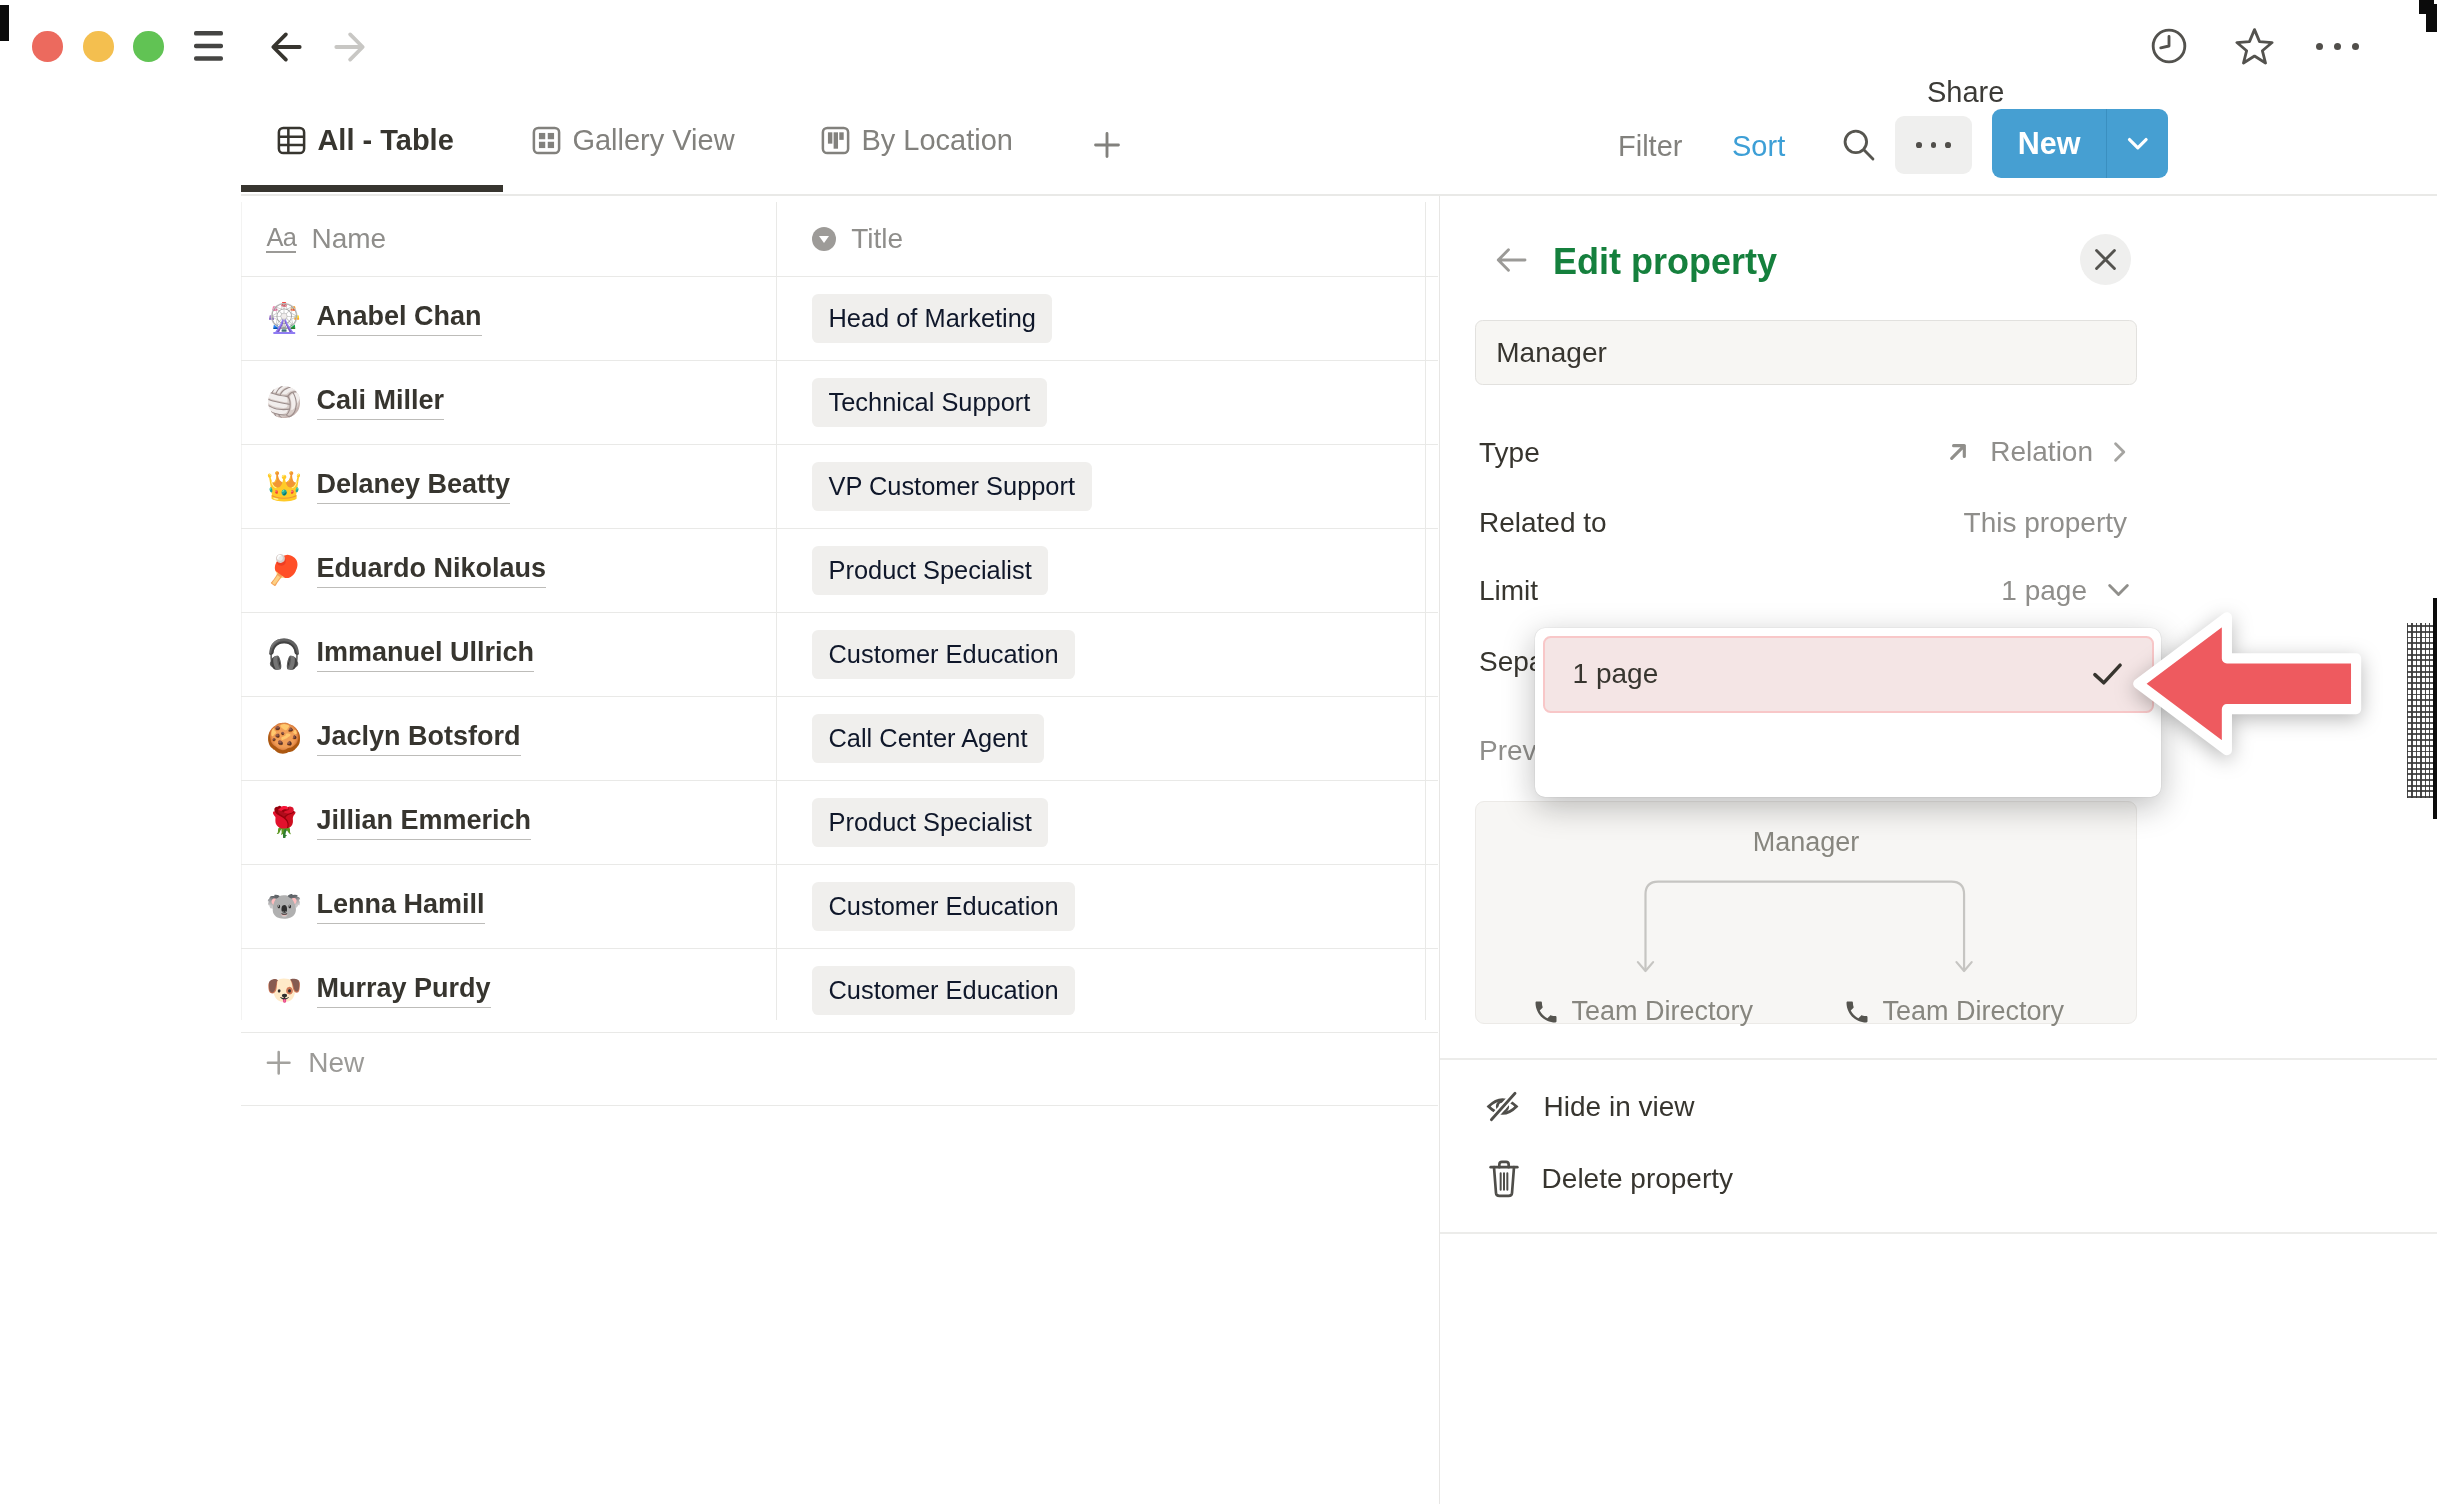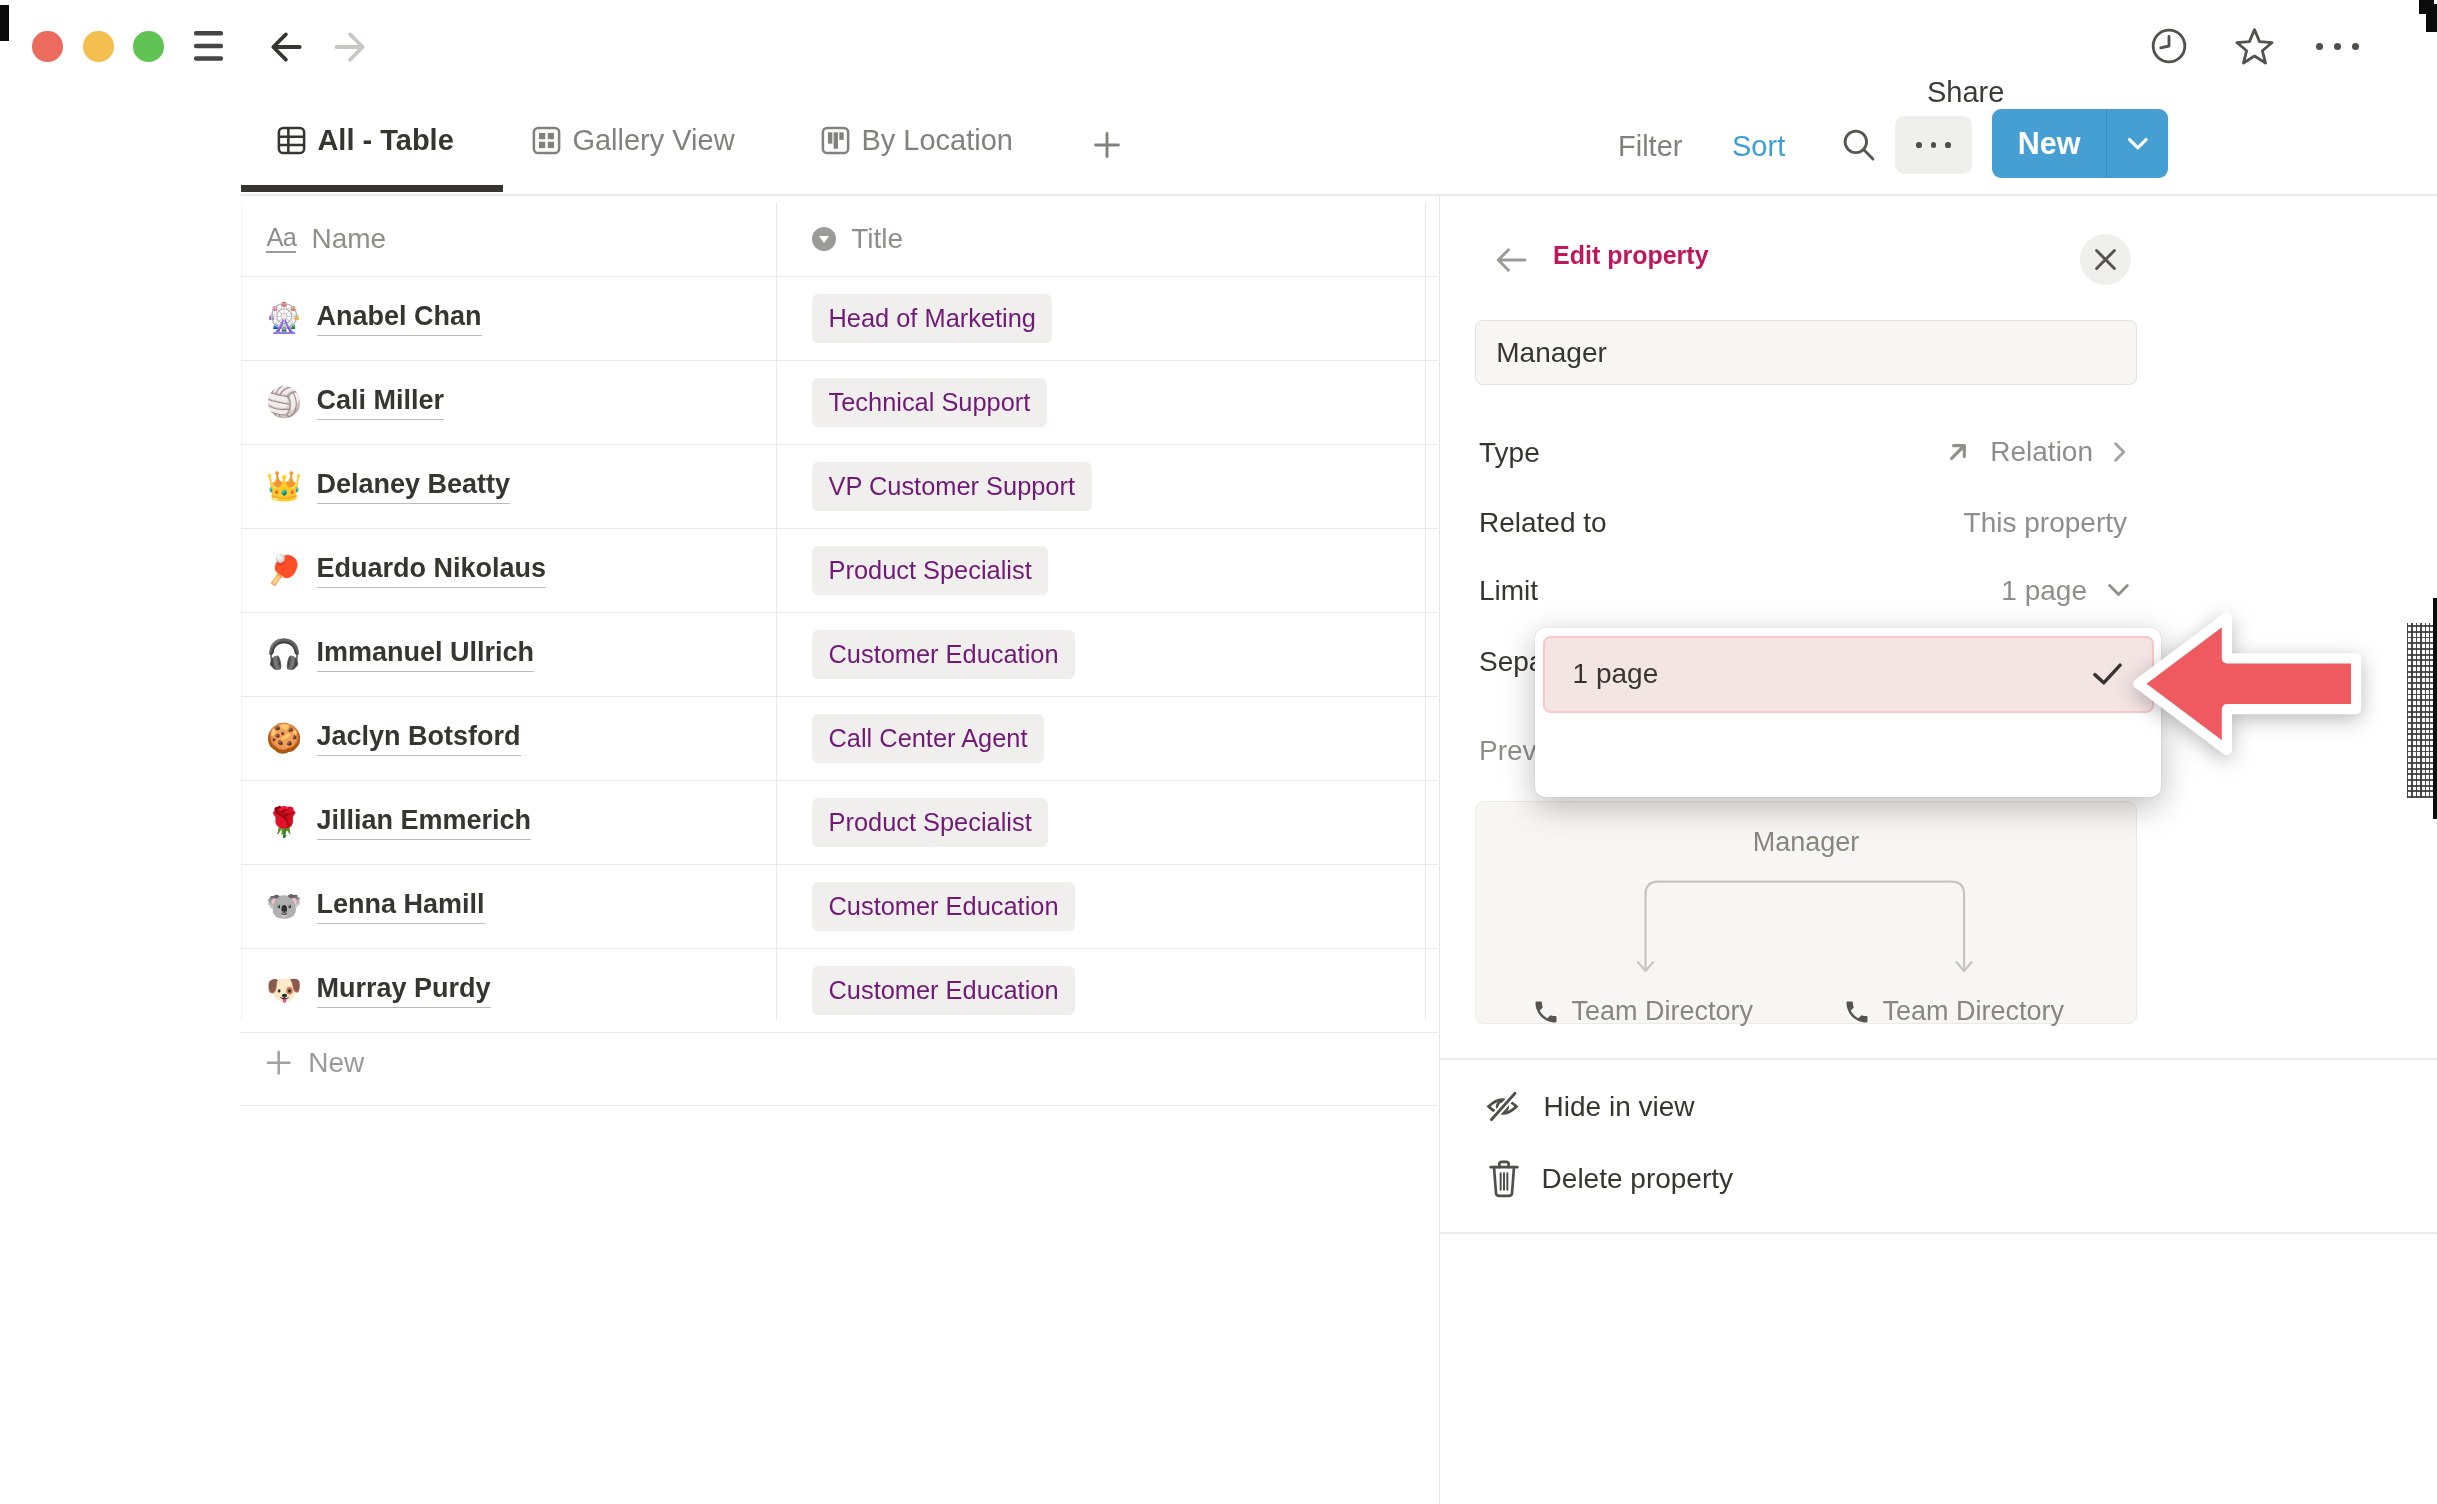--- a/index.html
+++ b/index.html
@@ -35,28 +35,28 @@
          color:#8f8e8b;font-size:28px;display:flex;align-items:center;}
   .aa-glyph{font-size:25.4px;letter-spacing:-0.6px;border-bottom:2.5px solid #9b9a97;padding-bottom:1.3px;line-height:1;}
   .select-icon{width:24px;height:24px;border-radius:50%;background:#9d9b98;display:flex;align-items:center;justify-content:center;}
   .select-icon .tri{width:0;height:0;border-left:5.7px solid transparent;border-right:5.7px solid transparent;border-top:7.6px solid #ffffff;}
   #rows{position:absolute;left:241px;top:277px;width:1197px;}
   .trow{position:relative;height:83px;border-bottom:1.3px solid #e9e9e7;display:flex;align-items:center;}
   .cell-name{width:536px;display:flex;align-items:center;padding-left:25.4px;box-sizing:border-box;gap:14px;}
   .emoji{font-size:29px;line-height:1;}
   .pname{font-size:27px;font-weight:700;color:#37352f;border-bottom:1.9px solid #bdbcb9;padding-bottom:3.8px;line-height:1.15;}
   .cell-title{flex:1;display:flex;align-items:center;padding-left:35px;}
-  .pill{background:#f0efed;border-radius:6.3px;padding:10.2px 16.5px;font-size:25.4px;color:#701a75;line-height:1.1;}
+  .pill{background:#f0efed;border-radius:6.3px;padding:10.2px 16.5px;font-size:25.4px;color:#0f172a;line-height:1.1;}
   .vline{position:absolute;background:#e9e9e7;width:1.3px;}
   .newrow{position:absolute;left:241px;top:1020px;width:1197px;height:86px;border-bottom:1.3px solid #e9e9e7;
           display:flex;align-items:center;gap:16.5px;padding-left:25.4px;box-sizing:border-box;color:#9b9a97;font-size:28px;}
 
   
   .panel-border{position:absolute;left:1439px;top:196px;width:1.3px;height:1309px;background:#e7e6e4;}
-  .panel-title{position:absolute;left:1553px;top:241px;font-size:25px;font-weight:700;color:#be185d;}
+  .panel-title{position:absolute;left:1553px;top:241px;font-size:36px;font-weight:700;color:#15803d;}
   .close-btn{position:absolute;left:2080px;top:234px;width:51px;height:51px;border-radius:50%;background:#efefee;
              display:flex;align-items:center;justify-content:center;}
   .name-input{position:absolute;left:1475px;top:320px;width:662px;height:65px;box-sizing:border-box;
               background:#f7f6f3;border:1.3px solid #e2e1de;border-radius:7.6px;display:flex;align-items:center;
               padding-left:20.3px;font-size:28px;color:#37352f;}
   .prop-label{position:absolute;left:1479px;font-size:28px;color:#37352f;}
   .prop-label.muted{color:#8f8e8b;}
   .prop-value{position:absolute;font-size:28px;color:#8f8e8b;display:flex;align-items:center;gap:20px;}
   .preview-box{position:absolute;left:1475px;top:801px;width:662px;height:223px;box-sizing:border-box;
                background:#f7f6f4;border:1.3px solid #eceae7;border-radius:9px;}

